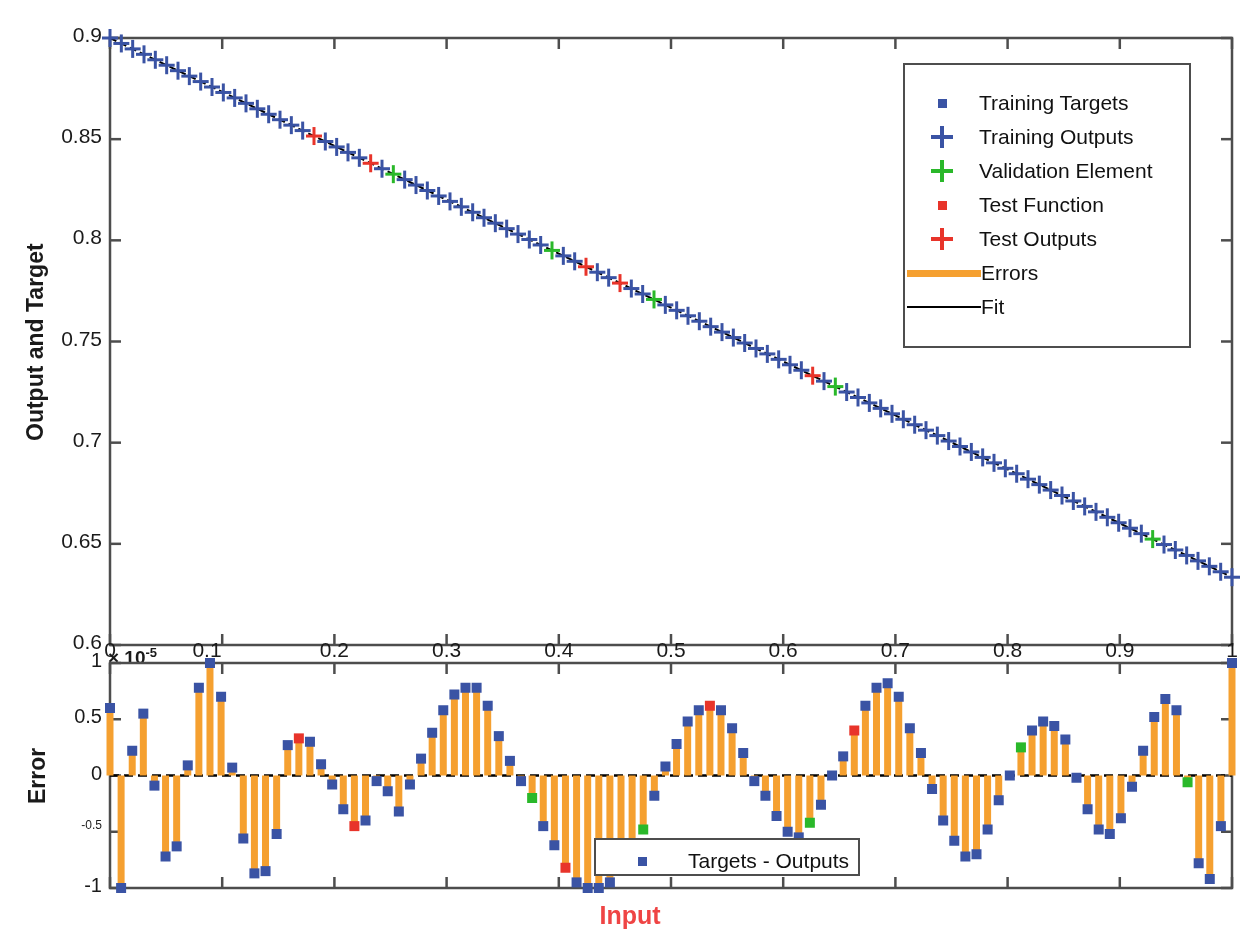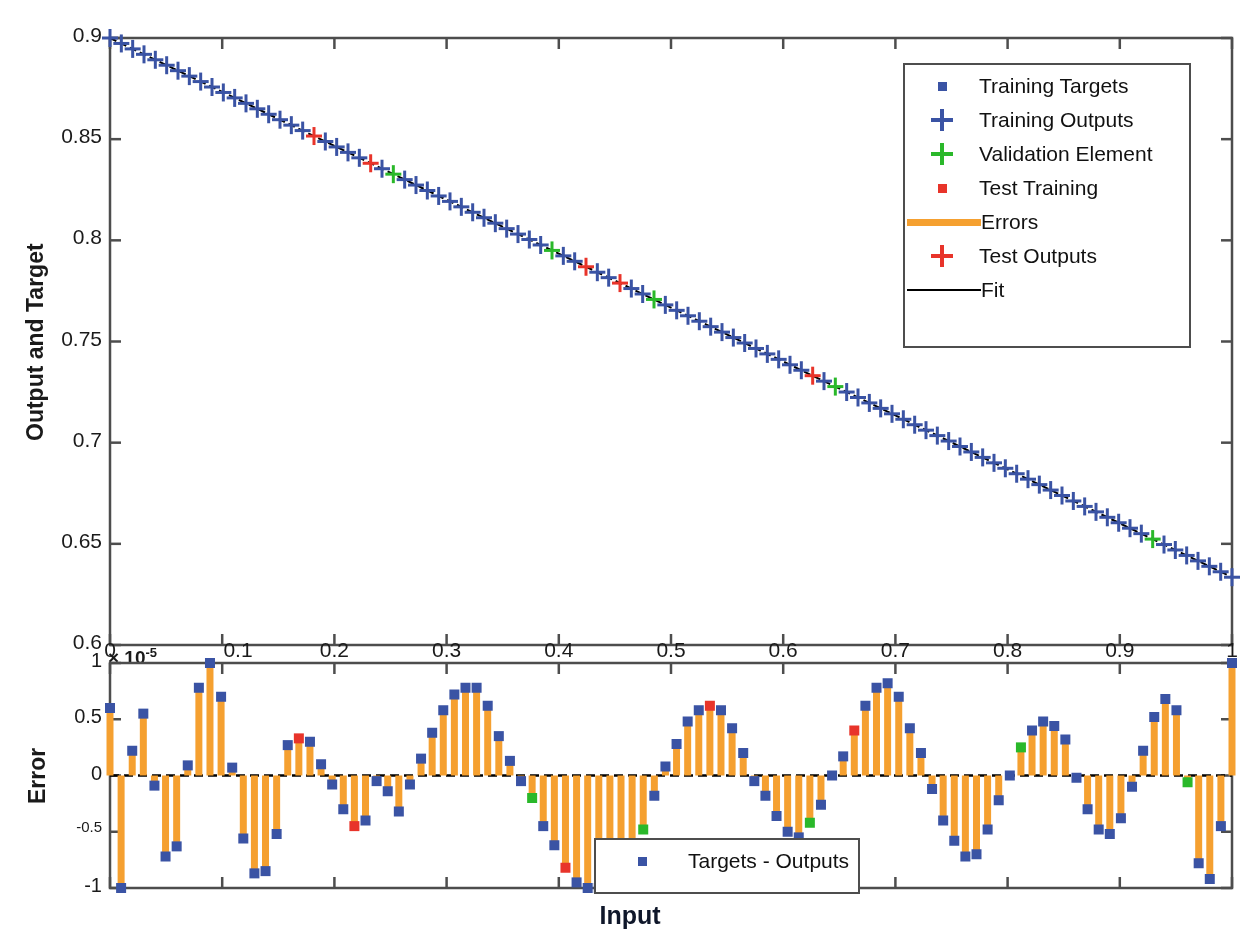--- a/index.html
+++ b/index.html
@@ -36,21 +36,21 @@
     position: absolute;
     transform-origin: 0 0;
     font-weight: bold;
     color: #1a1a1a;
     white-space: nowrap;
   }
   .axis-label-x {
     position: absolute;
     text-align: center;
     font-weight: bold;
-    color: #0f172a;
+    color: #ef4444;
   }
   .tick-label {
     position: absolute;
     font-size: 21px;
     color: #1a1a1a;
     white-space: nowrap;
   }
   .tick-label.y {
     text-align: right;
   }
@@ -1001,21 +1001,21 @@
           <line x1="1220.8910891089108" y1="775.5" x2="1220.8910891089108" y2="826.125" stroke="#f5a030" stroke-width="7"></line>
           <rect x="1215.8910891089108" y="821.125" width="10" height="10" fill="#3a53a4"></rect>
         </g>
         <g>
           <line x1="1232" y1="775.5" x2="1232" y2="663" stroke="#f5a030" stroke-width="7"></line>
           <rect x="1227" y="658" width="10" height="10" fill="#3a53a4"></rect>
         </g>
       </g>
   </svg>
 
-  <div class="legend-box" id="main-legend" style="left:903px; top:63px; width:288px; height:285px; padding:4px 0 0 0;">
+  <div class="legend-box" id="main-legend" style="left:903px; top:63px; width:288px; height:285px; padding:21px 0 0 0;">
   <div class="legend-row">
         <span class="legend-sym">
           <span style="display: inline-block; width: 9px; height: 9px; background: rgb(58, 83, 164);"></span>
         </span>
         <span class="legend-text">Training Targets</span>
       </div>
       <div class="legend-row">
         <span class="legend-sym">
           <span style="position: relative; display: inline-block; width: 22px; height: 22px;">
             <span style="position: absolute; left: 0px; top: 9px; width: 22px; height: 3.5px; background: rgb(58, 83, 164);"></span>
@@ -1030,69 +1030,69 @@
             <span style="position: absolute; left: 0px; top: 9px; width: 22px; height: 3.5px; background: rgb(42, 184, 42);"></span>
             <span style="position: absolute; left: 9px; top: 0px; width: 3.5px; height: 22px; background: rgb(42, 184, 42);"></span>
           </span>
         </span>
         <span class="legend-text">Validation Element</span>
       </div>
       <div class="legend-row">
         <span class="legend-sym">
           <span style="display: inline-block; width: 9px; height: 9px; background: rgb(232, 52, 42);"></span>
         </span>
-        <span class="legend-text">Test Training</span>
-      </div>
-      <div class="legend-row">
-        <span class="legend-sym" style="justify-content: flex-start; padding-left: 2px;">
-          <span style="display: inline-block; width: 74px; height: 7px; background: rgb(245, 160, 48);"></span>
-        </span>
-        <span class="legend-text">Errors</span>
+        <span class="legend-text">Test Function</span>
       </div>
       <div class="legend-row">
         <span class="legend-sym">
           <span style="position: relative; display: inline-block; width: 22px; height: 22px;">
             <span style="position: absolute; left: 0px; top: 9px; width: 22px; height: 3.5px; background: rgb(232, 52, 42);"></span>
             <span style="position: absolute; left: 9px; top: 0px; width: 3.5px; height: 22px; background: rgb(232, 52, 42);"></span>
           </span>
         </span>
         <span class="legend-text">Test Outputs</span>
       </div>
       <div class="legend-row">
         <span class="legend-sym" style="justify-content: flex-start; padding-left: 2px;">
+          <span style="display: inline-block; width: 74px; height: 7px; background: rgb(245, 160, 48);"></span>
+        </span>
+        <span class="legend-text">Errors</span>
+      </div>
+      <div class="legend-row">
+        <span class="legend-sym" style="justify-content: flex-start; padding-left: 2px;">
           <span style="display: inline-block; width: 74px; height: 2.5px; background: rgb(0, 0, 0);"></span>
         </span>
         <span class="legend-text">Fit</span>
       </div>
     </div>
 
-  <div class="legend-box" id="err-legend" style="left:594px; top:838px; width:266px; height:56px;">
+  <div class="legend-box" id="err-legend" style="left:594px; top:838px; width:266px; height:38px;">
   <div class="err-legend-row">
         <span class="err-legend-sym">
           <span style="display: inline-block; width: 9px; height: 9px; background: rgb(58, 83, 164);"></span>
         </span>
         <span class="legend-text">Targets - Outputs</span>
       </div>
     </div>
 
   <div id="tick-layer">
       <div class="tick-label y" style="left: -2px; top: 630px; width: 104px;">0.6</div>
       <div class="tick-label y" style="left: -2px; top: 528.833px; width: 104px;">0.65</div>
       <div class="tick-label y" style="left: -2px; top: 427.667px; width: 104px;">0.7</div>
       <div class="tick-label y" style="left: -2px; top: 326.5px; width: 104px;">0.75</div>
       <div class="tick-label y" style="left: -2px; top: 225.333px; width: 104px;">0.8</div>
       <div class="tick-label y" style="left: -2px; top: 124.167px; width: 104px;">0.85</div>
       <div class="tick-label y" style="left: -2px; top: 23px; width: 104px;">0.9</div>
       <div class="tick-label y" style="left: 6px; top: 874px; width: 96px; font-size: 20px;">-1</div>
-      <div class="tick-label y" style="left: 6px; top: 817.75px; width: 96px; font-size: 15px;">-0.5</div>
+      <div class="tick-label y" style="left: 6px; top: 817.75px; width: 96px; font-size: 12px;">-0.5</div>
       <div class="tick-label y" style="left: 6px; top: 761.5px; width: 96px; font-size: 20px;">0</div>
       <div class="tick-label y" style="left: 6px; top: 705.25px; width: 96px; font-size: 20px;">0.5</div>
       <div class="tick-label y" style="left: 6px; top: 649px; width: 96px; font-size: 20px;">1</div>
       <div class="tick-label x" style="left: 70px; top: 638px; width: 80px;">0</div>
-      <div class="tick-label x" style="left: 198px; top: 638px; width: 80px;">0.1</div>
+      <div class="tick-label x" style="left: 167px; top: 638px; width: 80px;">0.1</div>
       <div class="tick-label x" style="left: 294.4px; top: 638px; width: 80px;">0.2</div>
       <div class="tick-label x" style="left: 406.6px; top: 638px; width: 80px;">0.3</div>
       <div class="tick-label x" style="left: 518.8px; top: 638px; width: 80px;">0.4</div>
       <div class="tick-label x" style="left: 631px; top: 638px; width: 80px;">0.5</div>
       <div class="tick-label x" style="left: 743.2px; top: 638px; width: 80px;">0.6</div>
       <div class="tick-label x" style="left: 855.4px; top: 638px; width: 80px;">0.7</div>
       <div class="tick-label x" style="left: 967.6px; top: 638px; width: 80px;">0.8</div>
       <div class="tick-label x" style="left: 1079.8px; top: 638px; width: 80px;">0.9</div>
       <div class="tick-label x" style="left: 1192px; top: 638px; width: 80px;">1</div>
     </div>

